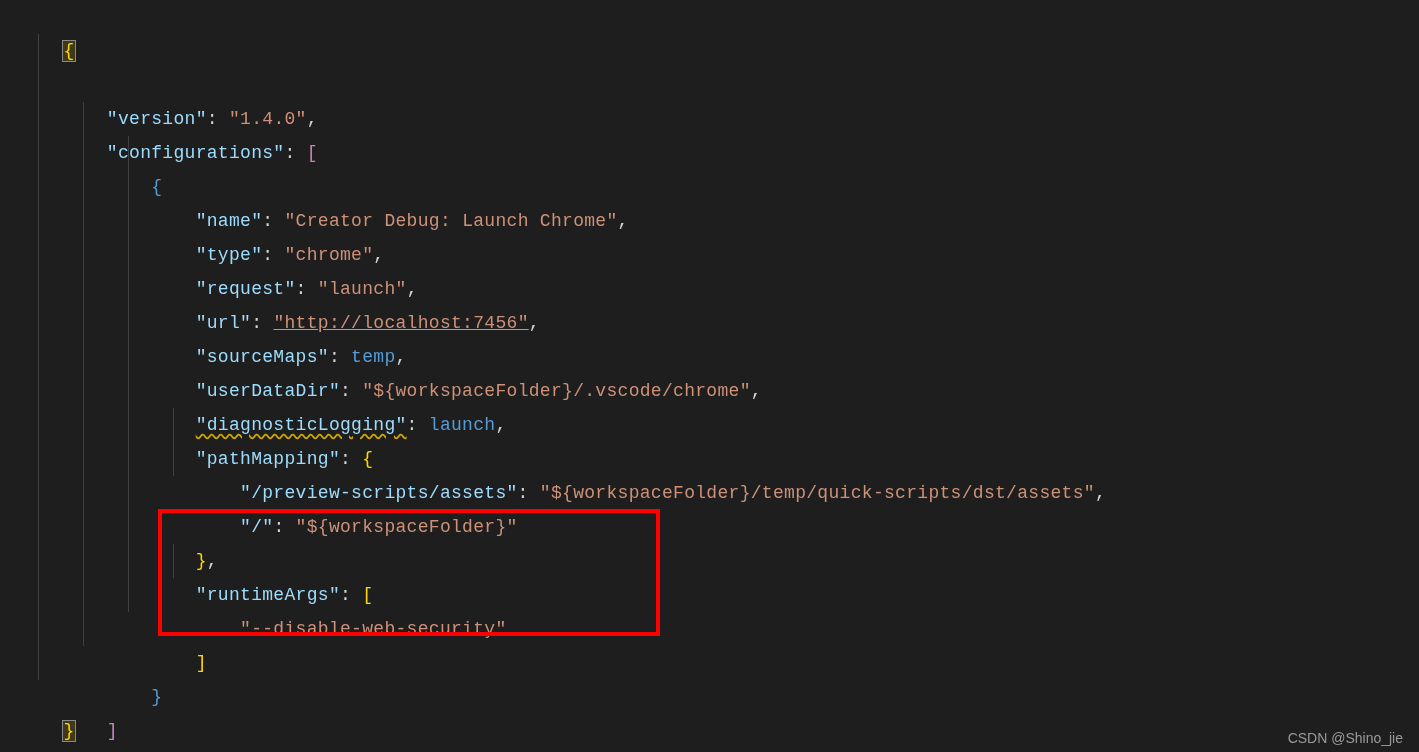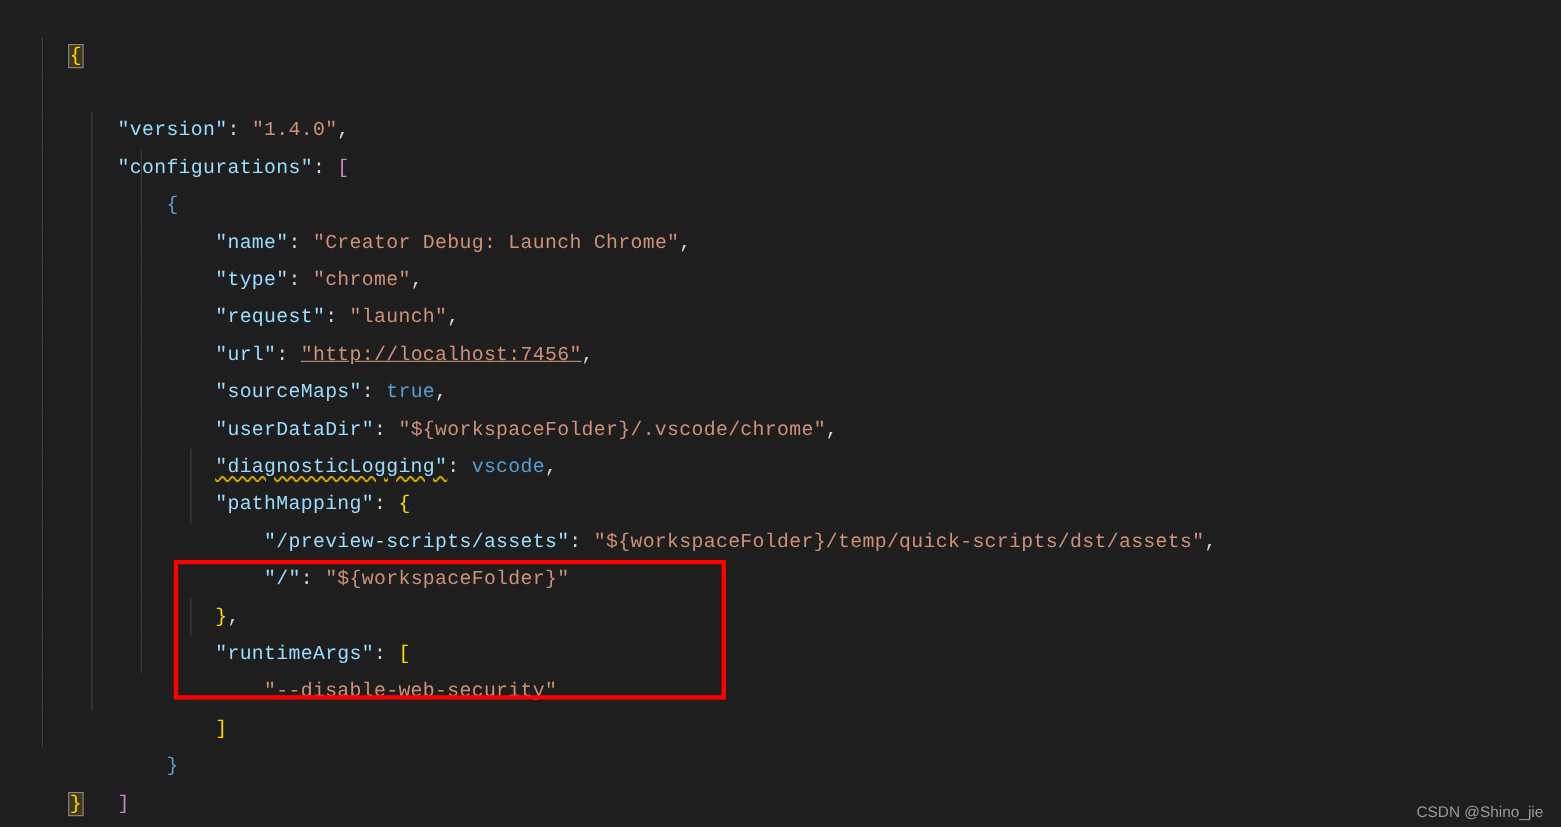--- a/index.html
+++ b/index.html
@@ -62,31 +62,31 @@
     <span>            </span><span class="keyq">"request"</span><span class="punct">: </span><span class="str">"launch"</span><span class="punct">,</span>
   </div>
 
   <div class="line">
     <span class="indent-guide" style="left:38px"></span><span class="indent-guide" style="left:83px"></span><span class="indent-guide" style="left:128px"></span>
     <span>            </span><span class="keyq">"url"</span><span class="punct">: </span><span class="url">"http://localhost:7456"</span><span class="punct">,</span>
   </div>
 
   <div class="line">
     <span class="indent-guide" style="left:38px"></span><span class="indent-guide" style="left:83px"></span><span class="indent-guide" style="left:128px"></span>
-    <span>            </span><span class="keyq">"sourceMaps"</span><span class="punct">: </span><span class="bool">true</span><span class="punct">,</span>
+    <span>            </span><span class="keyq">"sourceMaps"</span><span class="punct">: </span><span class="bool">temp</span><span class="punct">,</span>
   </div>
 
   <div class="line">
     <span class="indent-guide" style="left:38px"></span><span class="indent-guide" style="left:83px"></span><span class="indent-guide" style="left:128px"></span>
     <span>            </span><span class="keyq">"userDataDir"</span><span class="punct">: </span><span class="str">"${workspaceFolder}/.vscode/chrome"</span><span class="punct">,</span>
   </div>
 
   <div class="line">
     <span class="indent-guide" style="left:38px"></span><span class="indent-guide" style="left:83px"></span><span class="indent-guide" style="left:128px"></span>
-    <span>            </span><span class="keyq warn">"diagnosticLogging"</span><span class="punct">: </span><span class="bool">vscode</span><span class="punct">,</span>
+    <span>            </span><span class="keyq warn">"diagnosticLogging"</span><span class="punct">: </span><span class="bool">launch</span><span class="punct">,</span>
   </div>
 
   <div class="line">
     <span class="indent-guide" style="left:38px"></span><span class="indent-guide" style="left:83px"></span><span class="indent-guide" style="left:128px"></span>
     <span>            </span><span class="keyq">"pathMapping"</span><span class="punct">: </span><span class="brace-y">{</span>
   </div>
 
   <div class="line">
     <span class="indent-guide" style="left:38px"></span><span class="indent-guide" style="left:83px"></span><span class="indent-guide" style="left:128px"></span><span class="indent-guide" style="left:173px"></span>
     <span>                </span><span class="keyq">"/preview-scripts/assets"</span><span class="punct">: </span><span class="str">"${workspaceFolder}/temp/quick-scripts/dst/assets"</span><span class="punct">,</span>

